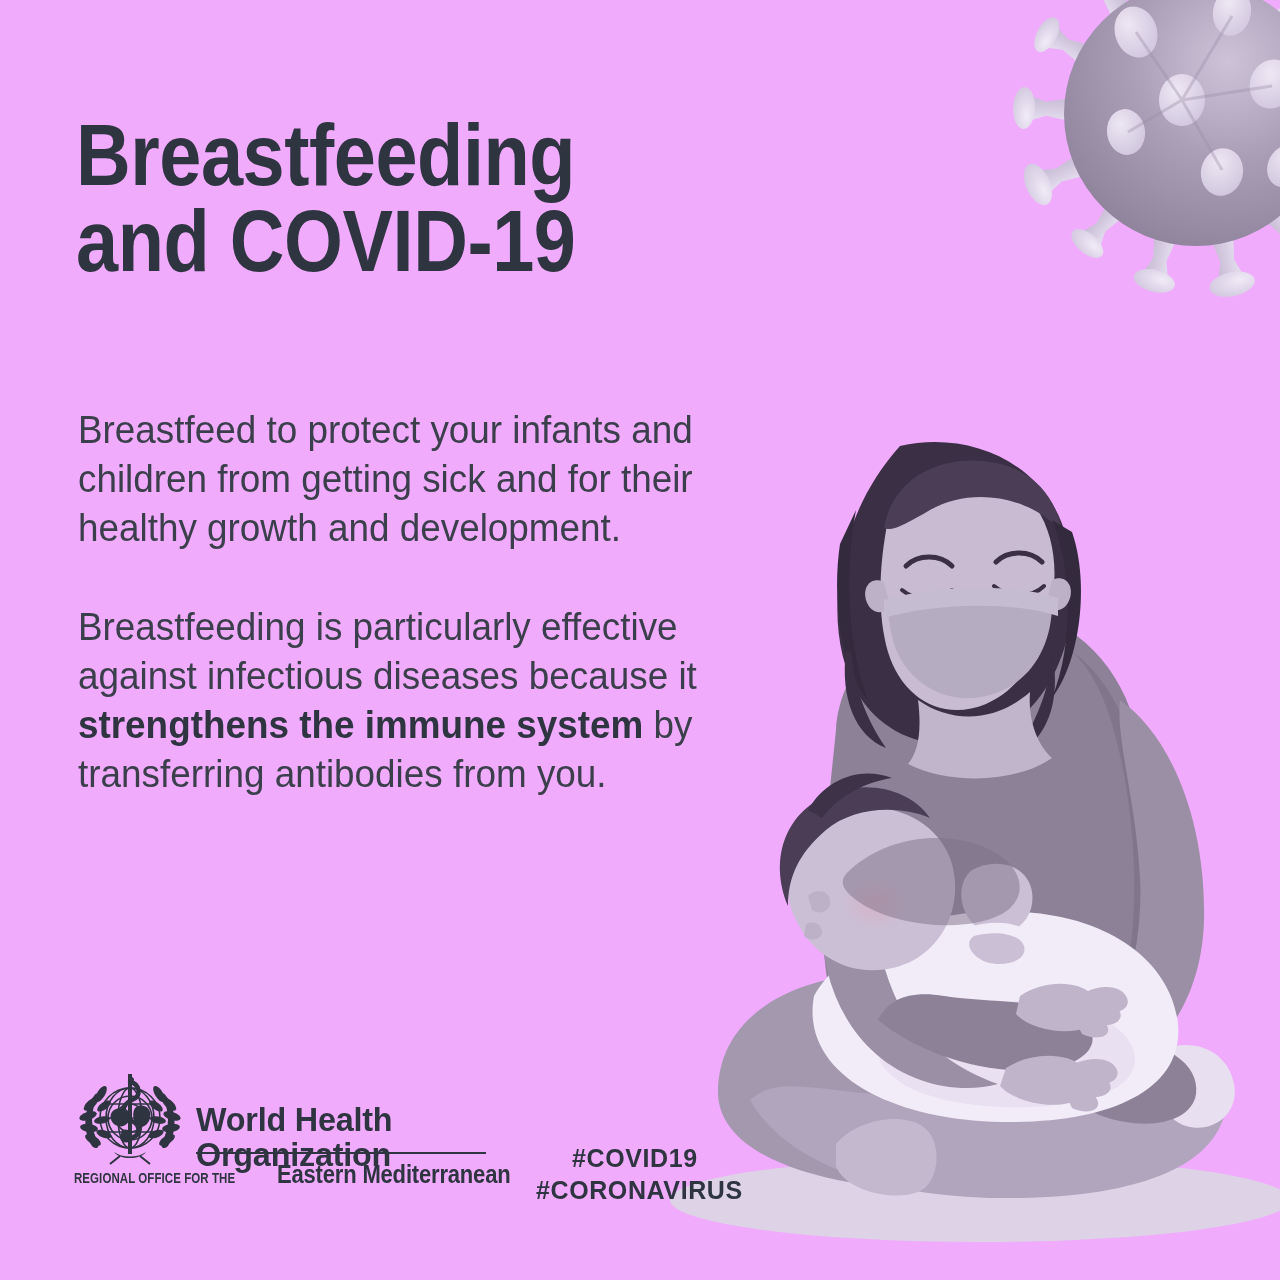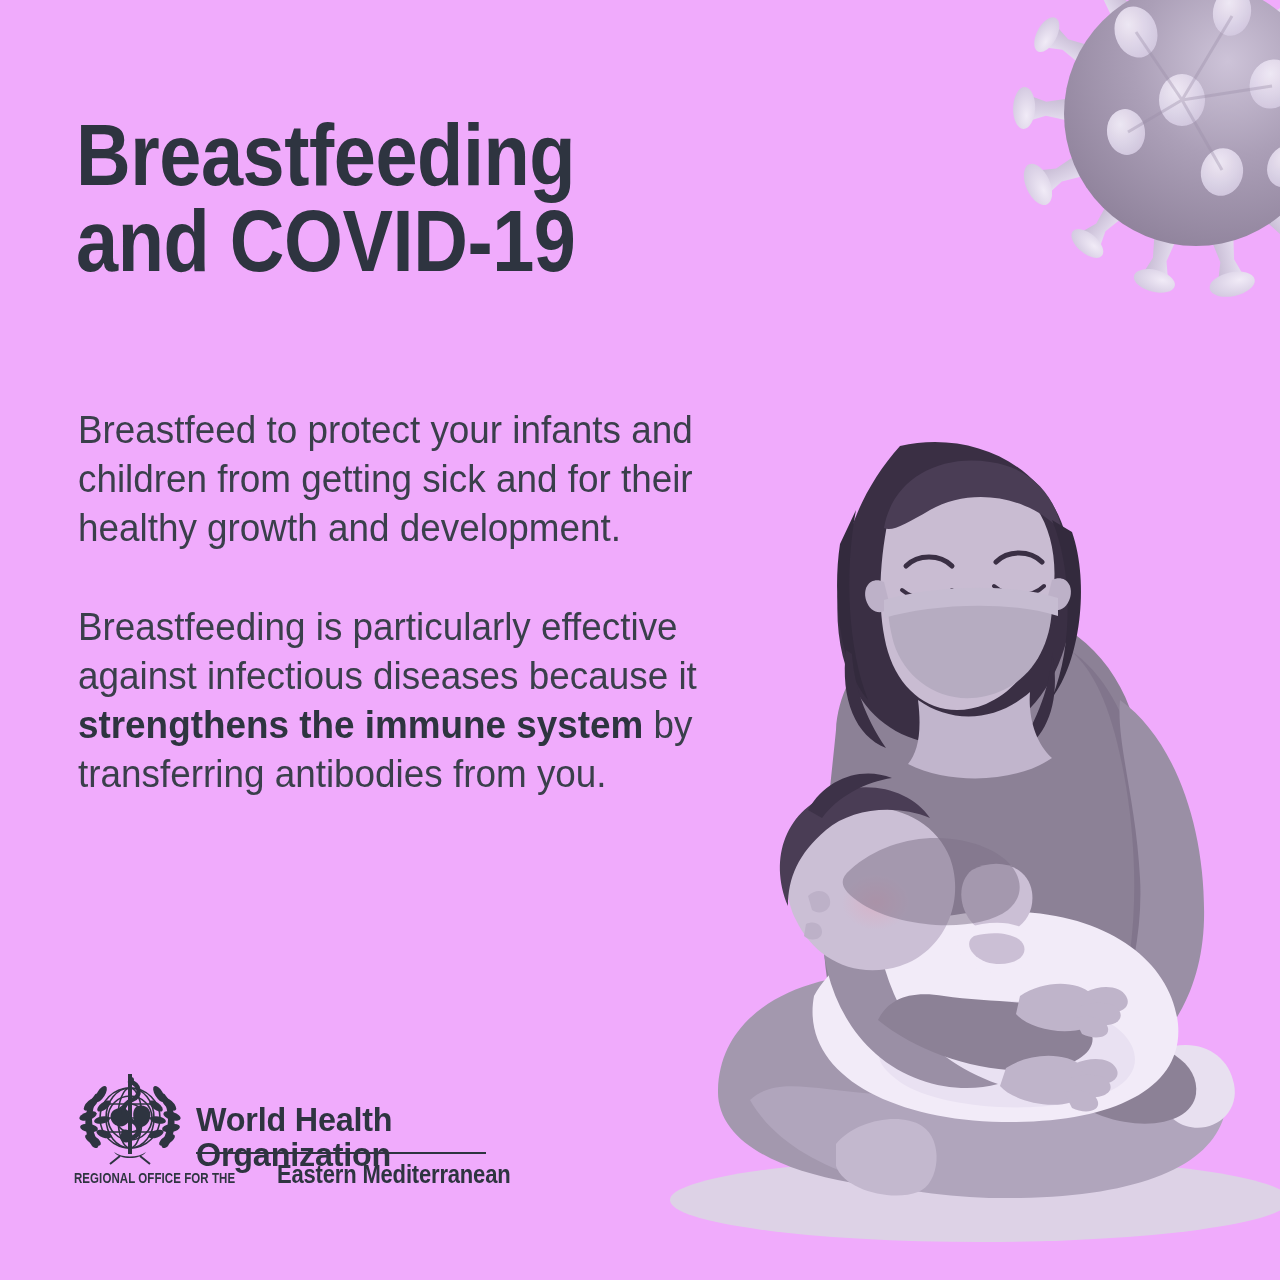--- a/index.html
+++ b/index.html
@@ -298,20 +298,24 @@
     <span class="l1">Breastfeeding</span>
     <span class="l2">and COVID-19</span>
   </div>
 
   <div class="body-copy">
     <p>Breastfeed to protect your infants and children from getting sick and for their healthy growth and development.</p>
     <div class="gap"></div>
     <p><span>Breastfeeding is particularly effective against infectious diseases because it </span><b>strengthens the immune system</b><span> by transferring antibodies from you.</span></p>
   </div>
 
+  <div class="hashtags">
+    <span class="h1">#COVID19</span>
+    <span class="h2">#CORONAVIRUS</span>
+  </div>
 
   <div class="who">
     <div class="who-emblem">
       <svg viewBox="0 0 112 108" width="112" height="108" aria-hidden="true">
         <g stroke="#2e3440" fill="none" stroke-width="1.6">
 
           <circle cx="56" cy="50" r="30"></circle>
           <circle cx="56" cy="50" r="22"></circle>
           <circle cx="56" cy="50" r="14"></circle>
           <ellipse cx="56" cy="50" rx="12" ry="30"></ellipse>

